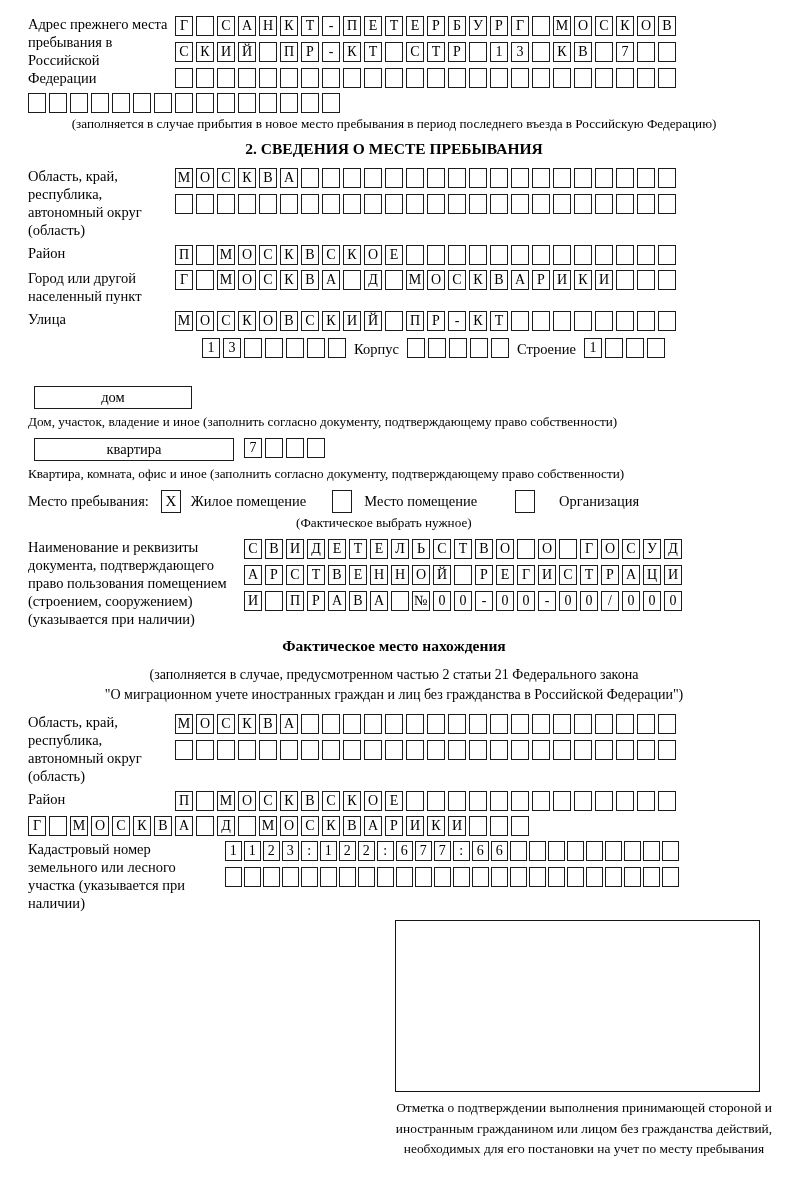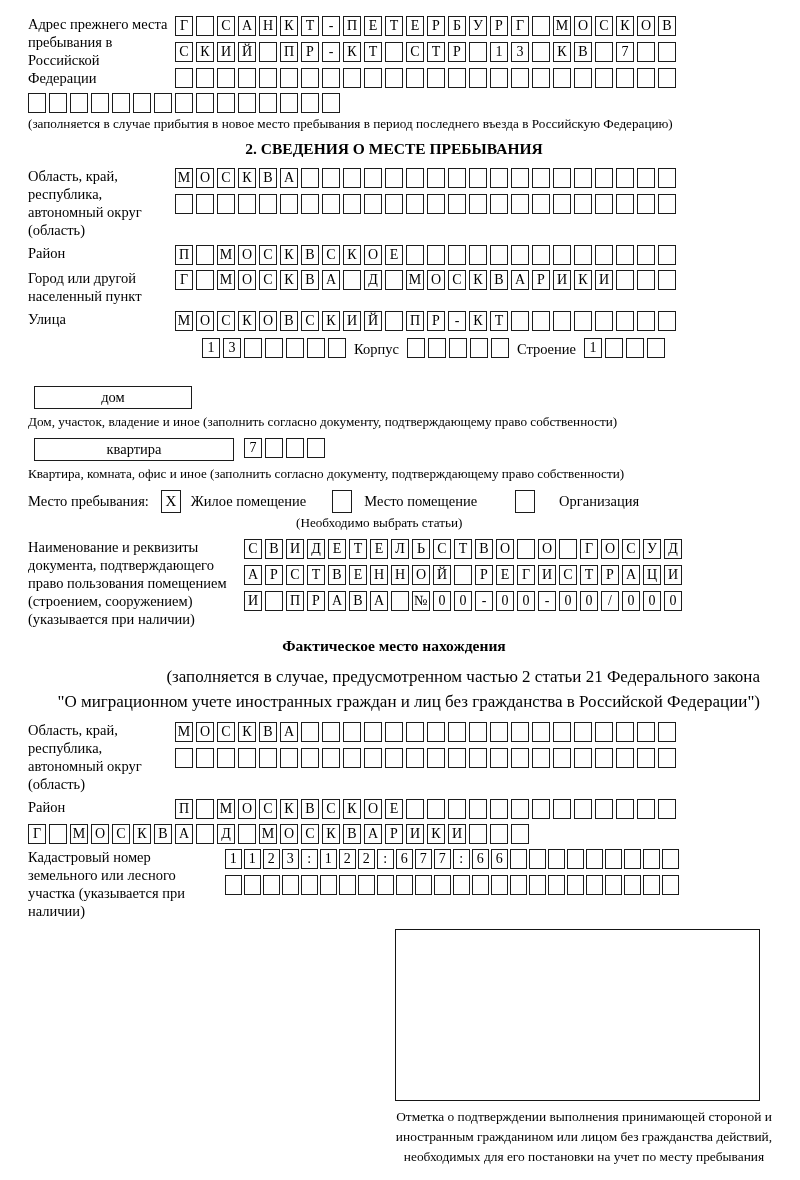--- a/index.html
+++ b/index.html
@@ -17,37 +17,37 @@
   .rows-stack > .cells:last-child { margin-bottom: 0; }
 
   .cells { display: flex; gap: 3px; flex-wrap: nowrap; }
   .cell { width: 18px; height: 20px; border: 1.6px solid #1c1c1c; flex: 0 0 auto;
           display: flex; align-items: center; justify-content: center;
           font-size: 14px; line-height: 1; }
   .cells-sm { gap: 2.5px; }
   .cells-sm .cell { width: 16.5px; }
 
   .caption { font-size: 13.2px; line-height: 1.3; margin: 2px 0 8px 0; }
-  .caption.center { }
+  .caption.center { text-align: center; }
 
   .section-title { text-align: center; font-weight: bold; font-size: 15.5px; margin: 8px 0 10px 0; }
 
   .named-box { border: 1.6px solid #1c1c1c; height: 23px; display: flex; align-items: center;
                justify-content: center; font-size: 14.5px; flex: 0 0 auto; }
   .dom-box { width: 158px; margin-right: 10px; margin-top: 48px; }
   .kv-box { width: 200px; margin-right: 10px; }
   .inline-label { font-size: 14.5px; line-height: 23px; margin: 0 8px; flex: 0 0 auto; }
   .dom-row, .kv-row { display: flex; align-items: flex-start; margin: 7px 0 4px 6px; }
 
   .place-row { display: flex; align-items: center; margin: 8px 0 2px 0; font-size: 14.5px; }
   .checkbox { width: 20px; height: 23px; border: 1.6px solid #1c1c1c; display: inline-flex;
               align-items: center; justify-content: center; font-size: 15px; flex: 0 0 auto; }
   .choose-note { font-size: 13.2px; margin: 2px 0 8px 268px; }
 
-  .fact-note { text-align: right; font-size: 17px; line-height: 1.45; }
+  .fact-note { text-align: center; font-size: 14px; line-height: 1.45; }
 
   .stamp-box { border: 1.6px solid #151515; width: 365px; height: 172px; margin: 8px 0 6px 367px; }
   .stamp-caption { width: 408px; margin-left: 352px; text-align: center; font-size: 13.4px; line-height: 1.5; }
 
   .mt2 { margin-top: 2px; } .mt8 { margin-top: 8px; }
 </style>
 </head>
 <body>
 
 <div class="page">
@@ -347,21 +347,21 @@
 
   <div class="place-row">
     <span>Место пребывания:</span>
     <span class="checkbox" style="margin-left:12px">X</span>
     <span style="margin-left:10px">Жилое помещение</span>
     <span class="checkbox" style="margin-left:26px"></span>
     <span style="margin-left:12px">Место помещение</span>
     <span class="checkbox" style="margin-left:38px"></span>
     <span style="margin-left:24px">Организация</span>
   </div>
-  <div class="choose-note">(Необходимо выбрать статьи)</div>
+  <div class="choose-note">(Фактическое выбрать нужное)</div>
 
   <div class="frow">
     <div class="label w215">Наименование и реквизиты документа, подтверждающего право пользования помещением (строением, сооружением) (указывается при наличии)</div>
     <div class="rows-stack">
       <div class="cells">
           <div class="cell">С</div>
           <div class="cell">В</div>
           <div class="cell">И</div>
           <div class="cell">Д</div>
           <div class="cell">Е</div>

